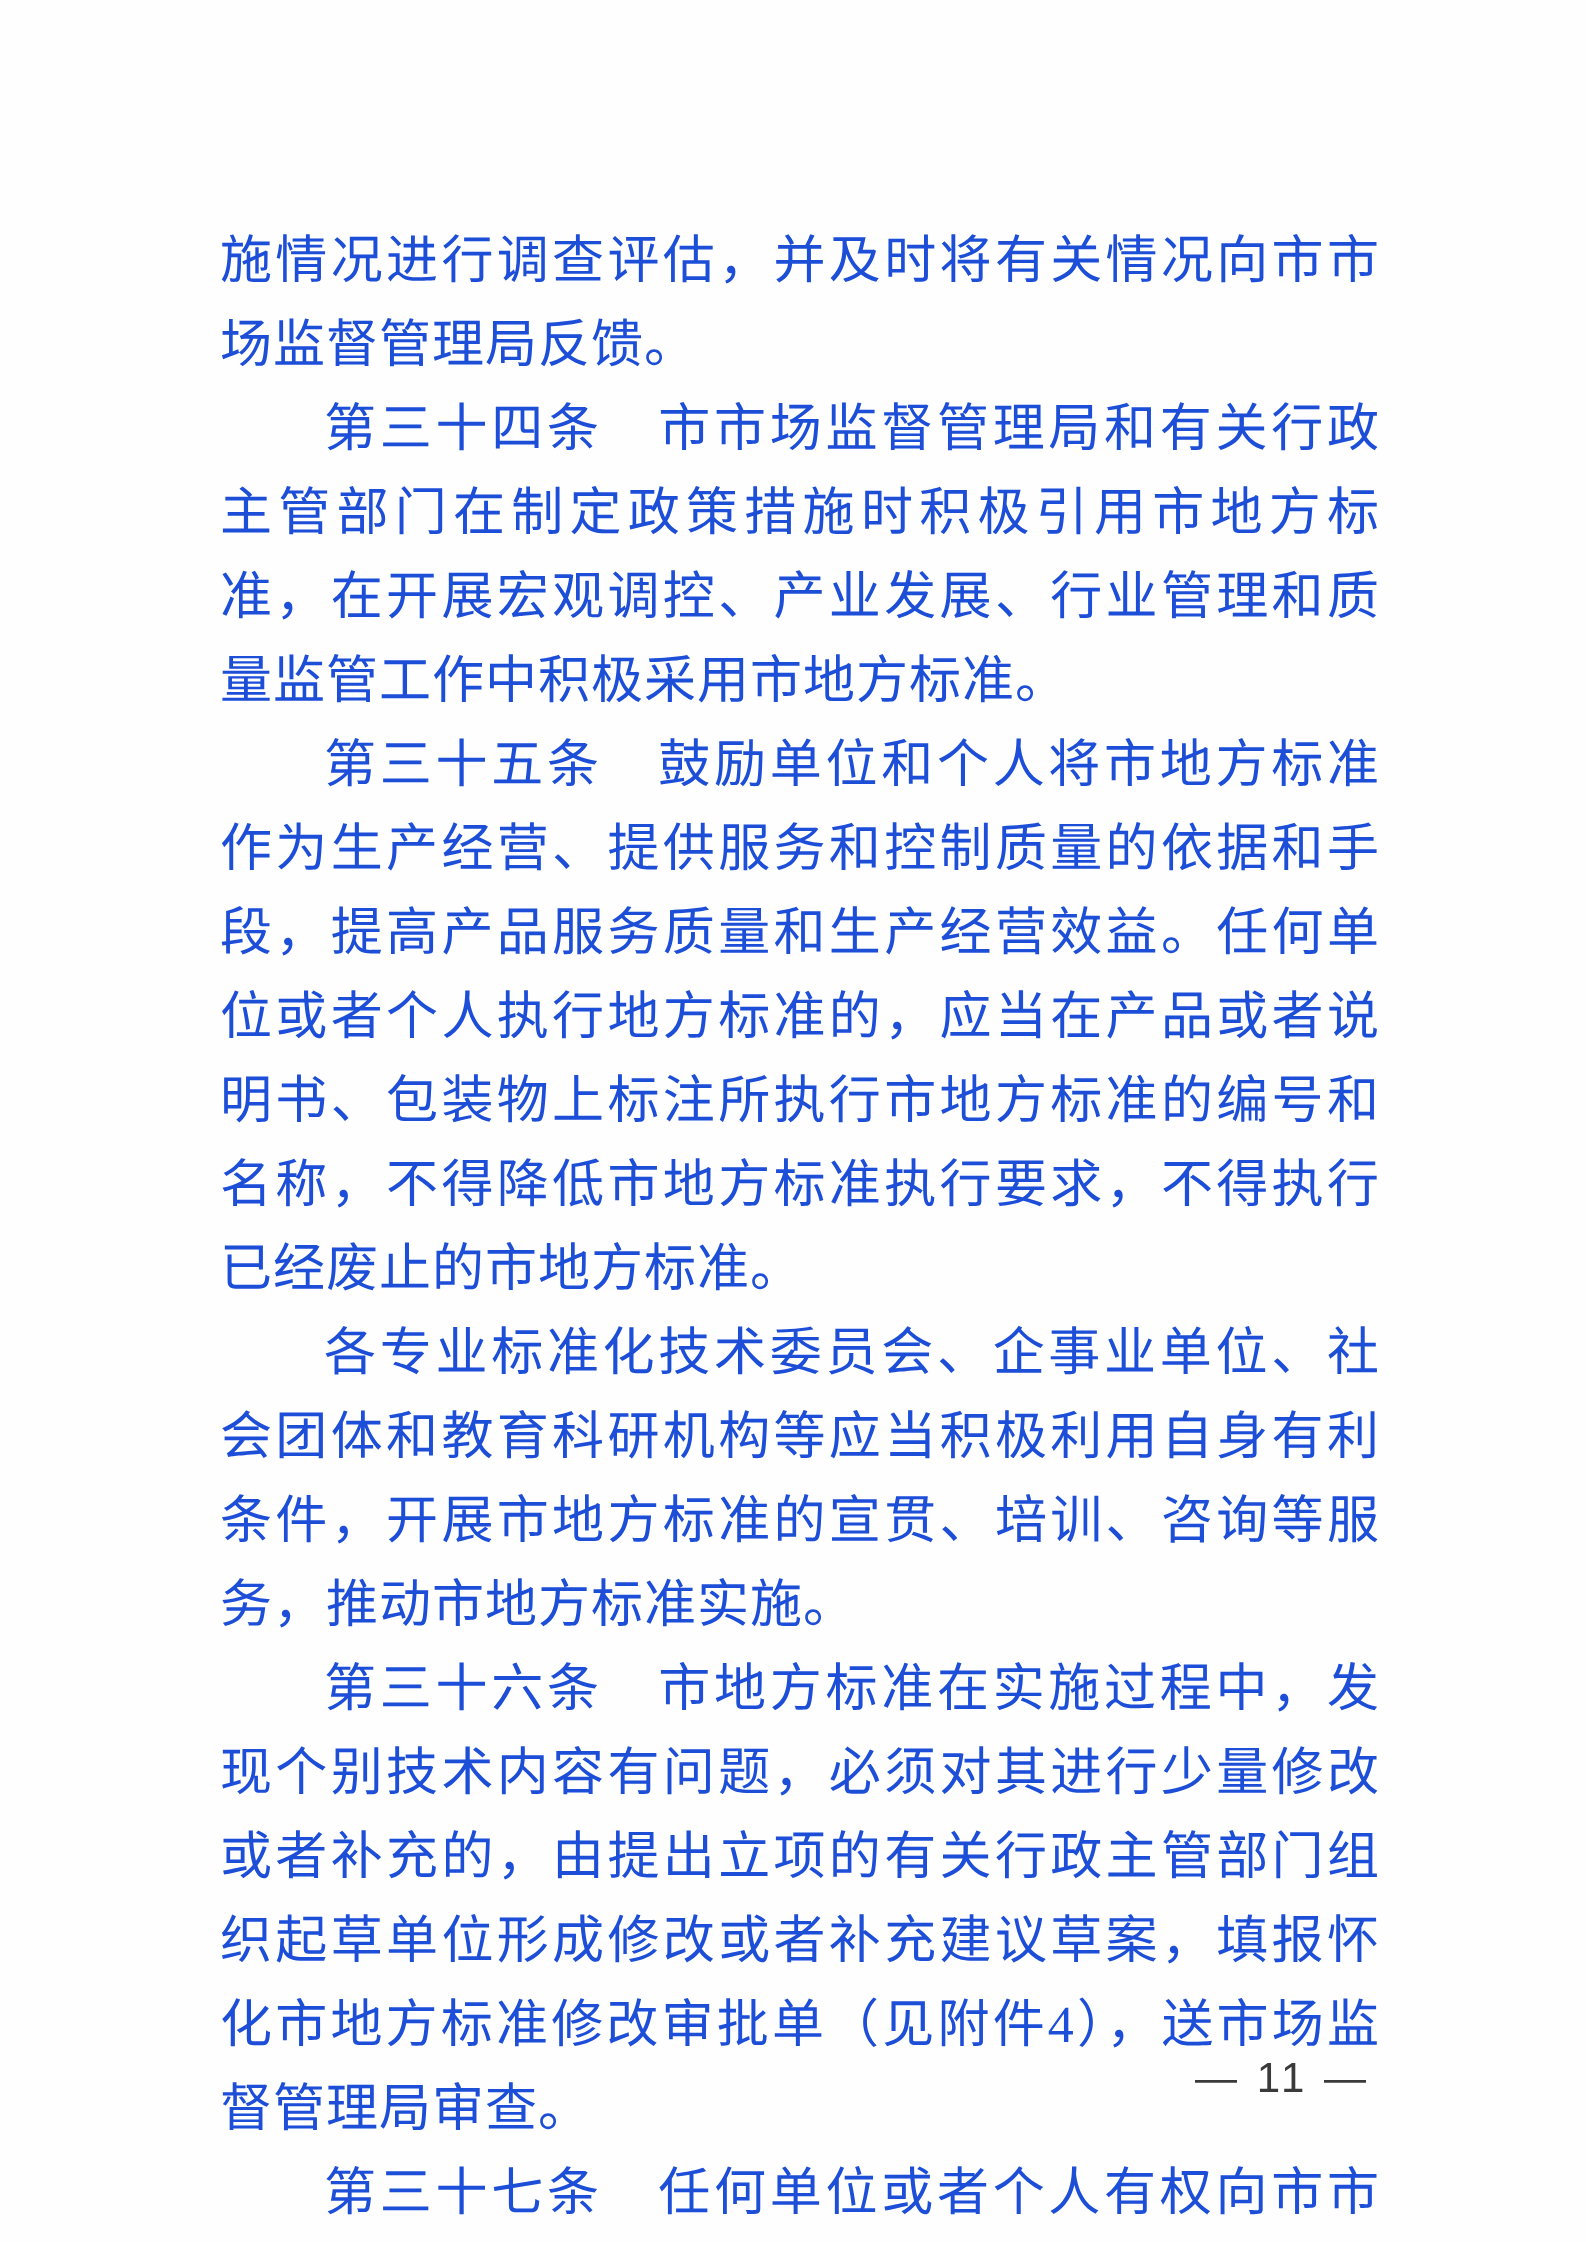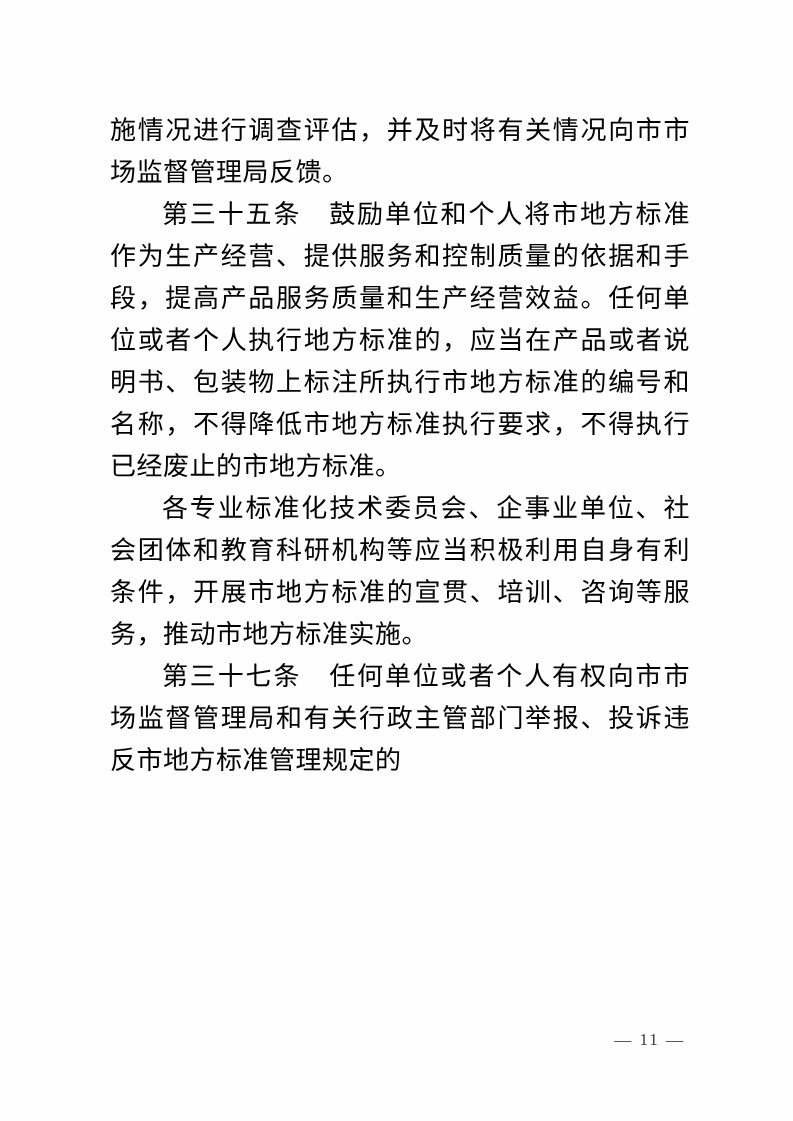--- a/index.html
+++ b/index.html
@@ -20,50 +20,52 @@
     position: absolute;
     left: 110px;
     top: 110px;
     width: 580px;
   }
   .para {
     margin: 0;
     padding: 0;
     font-size: 26px;
     line-height: 42px;
-    color: #000000;
+    color: #1d4ed8;
     text-align: justify;
     text-justify: inter-ideograph;
     letter-spacing: 0.5px;
     font-weight: 400;
   }
   .para.indent {
     text-indent: 2em;
   }
   .page-footer {
     position: absolute;
     top: 1026px;
     right: 108px;
-    font-size: 17px;
+    font-size: 21px;
     line-height: 28px;
     color: #3a3a3a;
     letter-spacing: 2px;
-    font-family: Liberation Serif, serif;
+    font-family: Liberation Sans, sans-serif;
     text-align: right;
   }
 </style>
 </head>
 <body>
 
 <div class="page">
 
   <main class="content">
     <p class="para">施情况进行调查评估，并及时将有关情况向市市场监督管理局反馈。</p>
+    <p class="para indent">第三十四条　市市场监督管理局和有关行政主管部门在制定政策措施时积极引用市地方标准，在开展宏观调控、产业发展、行业管理和质量监管工作中积极采用市地方标准。</p>
     <p class="para indent">第三十五条　鼓励单位和个人将市地方标准作为生产经营、提供服务和控制质量的依据和手段，提高产品服务质量和生产经营效益。任何单位或者个人执行地方标准的，应当在产品或者说明书、包装物上标注所执行市地方标准的编号和名称，不得降低市地方标准执行要求，不得执行已经废止的市地方标准。</p>
     <p class="para indent">各专业标准化技术委员会、企事业单位、社会团体和教育科研机构等应当积极利用自身有利条件，开展市地方标准的宣贯、培训、咨询等服务，推动市地方标准实施。</p>
+    <p class="para indent">第三十六条　市地方标准在实施过程中，发现个别技术内容有问题，必须对其进行少量修改或者补充的，由提出立项的有关行政主管部门组织起草单位形成修改或者补充建议草案，填报怀化市地方标准修改审批单（见附件4），送市场监督管理局审查。</p>
     <p class="para indent">第三十七条　任何单位或者个人有权向市市场监督管理局和有关行政主管部门举报、投诉违反市地方标准管理规定的</p>
   </main>
 
   <footer class="page-footer">
     <span>— 11 —</span>
   </footer>
 
 </div>
 
 </body></html>

